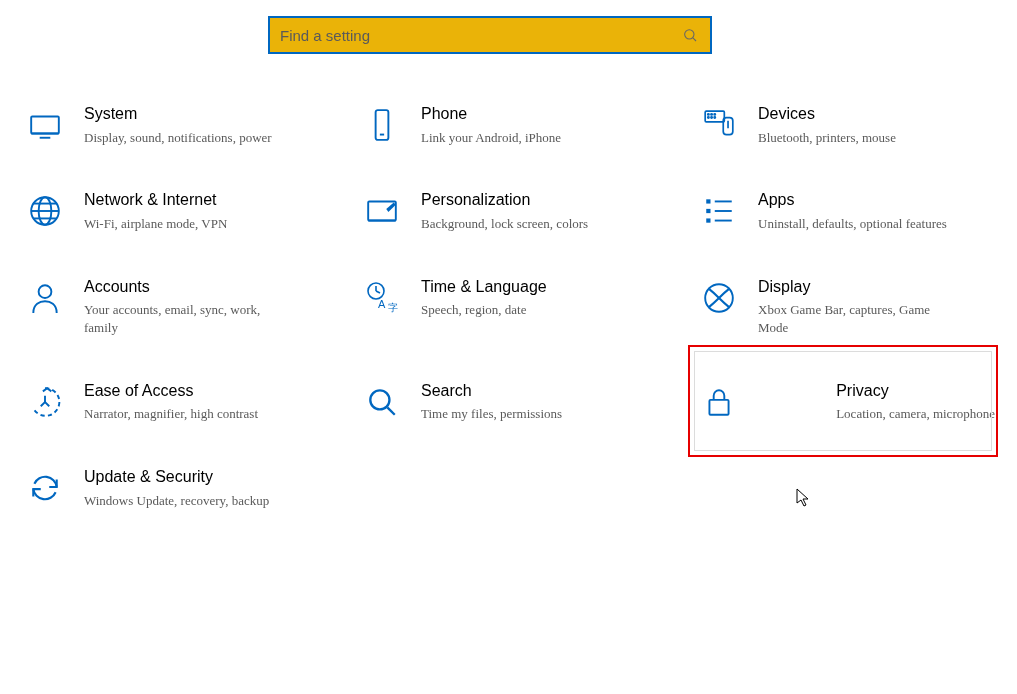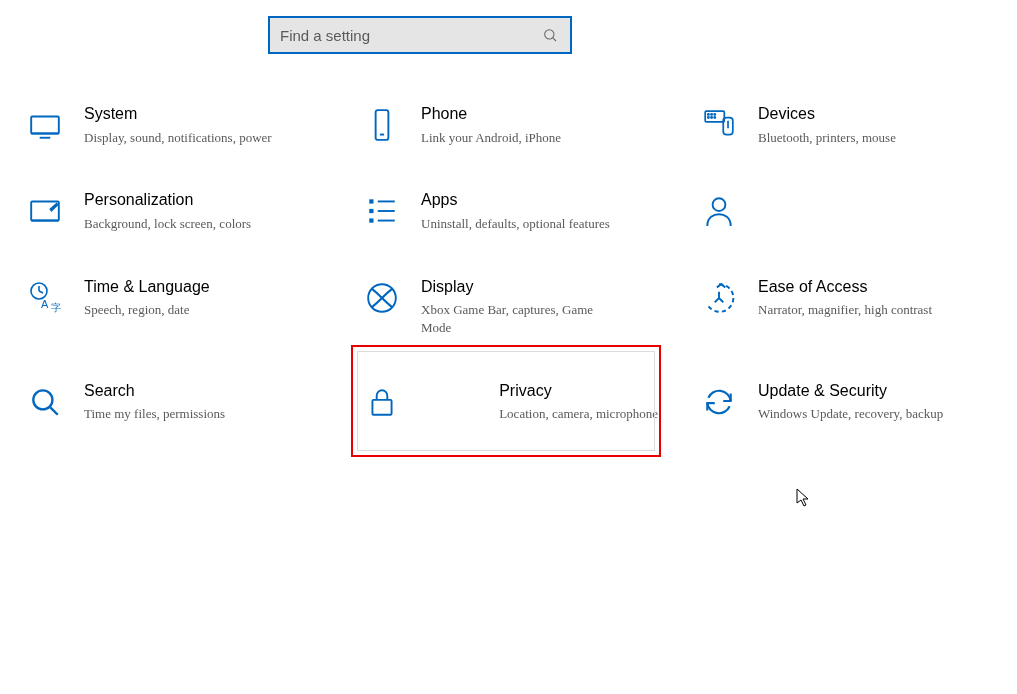--- a/index.html
+++ b/index.html
@@ -8,27 +8,27 @@
       background: #ffffff;
       width: 1017px;
       height: 694px;
       position: relative;
       overflow: hidden;
     }
     .search-wrap {
       position: absolute;
       left: 268px;
       top: 16px;
-      width: 304px;
+      width: 444px;
       height: 38px;
       border: 2px solid #0067c0;
       display: flex;
       align-items: center;
       padding: 0 10px;
-      background: #e5e5e5;
+      background: #eab308;
     }
     .search-input {
       flex: 1;
       border: none;
       outline: none;
       font-size: 15px;
       color: #555;
       background: transparent;
     }
     .search-input::placeholder { color: #5a5a5a; }
@@ -166,20 +166,35 @@
         <rect x="20" y="9" width="9" height="16" rx="3"></rect>
           <line x1="24.5" y1="12" x2="24.5" y2="19"></line>
       </svg>
     </span>
     <div class="setting-text">
       <div class="setting-title">Devices</div>
       <div class="setting-desc">Bluetooth, printers, mouse</div>
     </div>
   </div>
 
+  <div class="setting-item">
+    <span class="setting-icon">
+      <svg width="34" height="34" viewBox="0 0 32 32" fill="none" stroke="#0067c0" stroke-width="1.8">
+        <circle cx="16" cy="16" r="13"></circle>
+          <ellipse cx="16" cy="16" rx="6" ry="13"></ellipse>
+          <line x1="3" y1="16" x2="29" y2="16"></line>
+          <line x1="5" y1="9" x2="27" y2="9"></line>
+          <line x1="5" y1="23" x2="27" y2="23"></line>
+      </svg>
+    </span>
+    <div class="setting-text">
+      <div class="setting-title">Network &amp; Internet</div>
+      <div class="setting-desc">Wi-Fi, airplane mode, VPN</div>
+    </div>
+  </div>
 
   <div class="setting-item">
     <span class="setting-icon">
       <svg width="34" height="34" viewBox="0 0 32 32" fill="none" stroke="#0067c0" stroke-width="1.8">
         <rect x="3" y="7" width="26" height="18" rx="1"></rect>
           <path d="M20 14 L27 8 L29 10 L22 17 Z" fill="#0067c0" stroke="none"></path>
           <line x1="3" y1="25" x2="29" y2="25"></line>
       </svg>
     </span>
     <div class="setting-text">
@@ -205,20 +220,24 @@
     </div>
   </div>
 
   <div class="setting-item">
     <span class="setting-icon">
       <svg width="34" height="34" viewBox="0 0 32 32" fill="none" stroke="#0067c0" stroke-width="1.8">
         <circle cx="16" cy="10" r="6"></circle>
           <path d="M5 30 C5 22 11 19 16 19 C21 19 27 22 27 30"></path>
       </svg>
     </span>
+    <div class="setting-text">
+      <div class="setting-title">Accounts</div>
+      <div class="setting-desc">Your accounts, email, sync, work, family</div>
+    </div>
   </div>
 
   <div class="setting-item">
     <span class="setting-icon">
       <svg width="36" height="36" viewBox="0 0 36 36" fill="none" stroke="#0067c0" stroke-width="1.6">
         <circle cx="12" cy="11" r="8"></circle>
           <line x1="12" y1="6" x2="12" y2="11"></line>
           <line x1="12" y1="11" x2="16" y2="13"></line>
         <text x="14" y="28" font-size="11" fill="#0067c0" stroke="none" font-family="sans-serif">A</text>
         <text x="24" y="31" font-size="10" fill="#0067c0" stroke="none" font-family="sans-serif">字</text>

